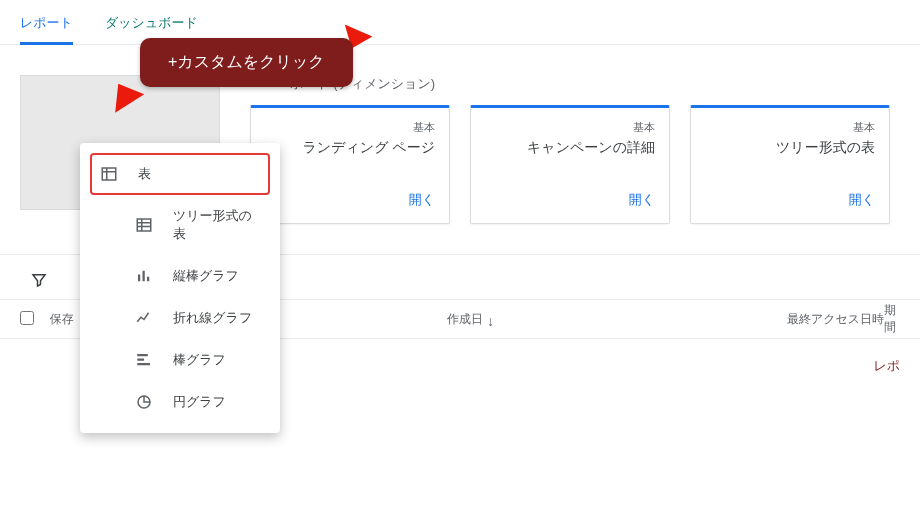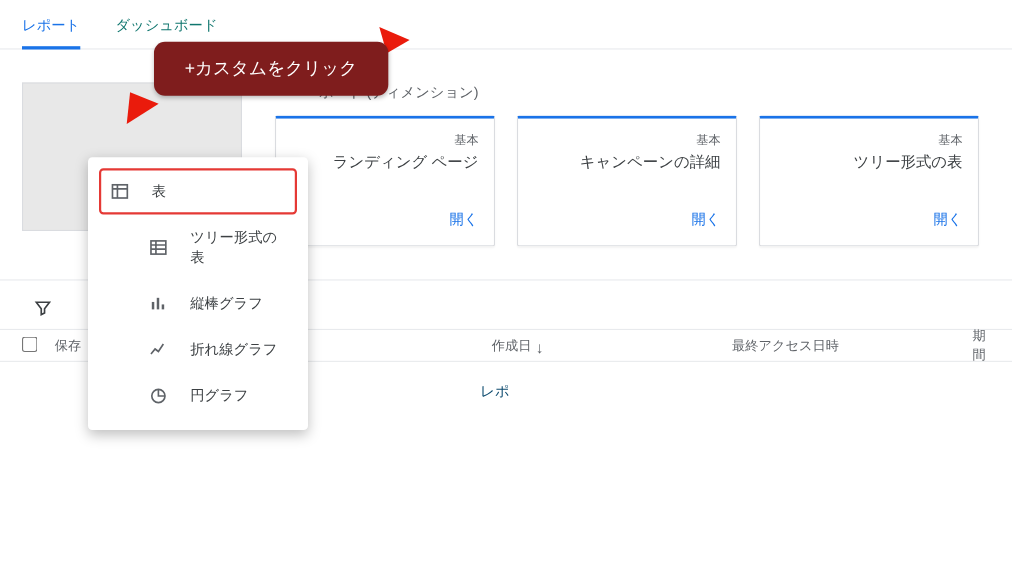--- a/index.html
+++ b/index.html
@@ -74,37 +74,37 @@
     }
     .filter-row {
       padding: 16px 20px 12px 30px;
       height: 44px;
     }
     .filter-icon { color: #3c4043; }
     .table-head {
       display: flex;
       align-items: center;
       padding: 0 20px;
-      height: 30px;
+      height: 40px;
       border-top: 1px solid #e8eaed;
       border-bottom: 1px solid #e8eaed;
       font-size: 12px;
       color: #5f6368;
     }
     .th-check { width: 30px; }
     .th-name  { width: 400px; }
     .th-created { width: 220px; display: flex; align-items: flex-end; gap: 4px;}
-    .th-lastaccess { width: 220px; }
+    .th-lastaccess { width: 220px; text-align: right; }
     .th-period { flex: 1; text-align: right; padding-right: 4px;}
     .arrow-down { font-size: 14px; line-height: 1; }
     .empty-row {
-      text-align: center;
+      text-align: right;
       padding: 18px 20px 0 0;
       font-size: 13px;
-      color: #0c4a6e;
+      color: #7f1d1d;
     }
     
     .type-menu {
       position: absolute;
       left: 80px;
       top: 143px;
       width: 200px;
       background: #fff;
       border-radius: 4px;
       box-shadow: 0 4px 12px rgba(0,0,0,.25);
@@ -252,20 +252,30 @@
   <div class="menu-item">
     <span class="mi-icon">
       <svg width="18" height="18" viewBox="0 0 24 24" fill="none" stroke="#5f6368" stroke-width="2">
           <path d="M3 17l5-6 4 3 6-9"></path>
         </svg>
     </span>
     <span>折れ線グラフ</span>
   </div>
   <div class="menu-item">
     <span class="mi-icon">
+      <svg width="18" height="18" viewBox="0 0 24 24" fill="#5f6368">
+          <rect x="3" y="4" width="14" height="3"></rect>
+          <rect x="3" y="10" width="9" height="3"></rect>
+          <rect x="3" y="16" width="17" height="3"></rect>
+        </svg>
+    </span>
+    <span>棒グラフ</span>
+  </div>
+  <div class="menu-item">
+    <span class="mi-icon">
       <svg width="18" height="18" viewBox="0 0 24 24" fill="none" stroke="#5f6368" stroke-width="2">
           <circle cx="12" cy="12" r="8"></circle>
           <path d="M12 4v8h8"></path>
         </svg>
     </span>
     <span>円グラフ</span>
   </div>
 </div>
 
 </body></html>

